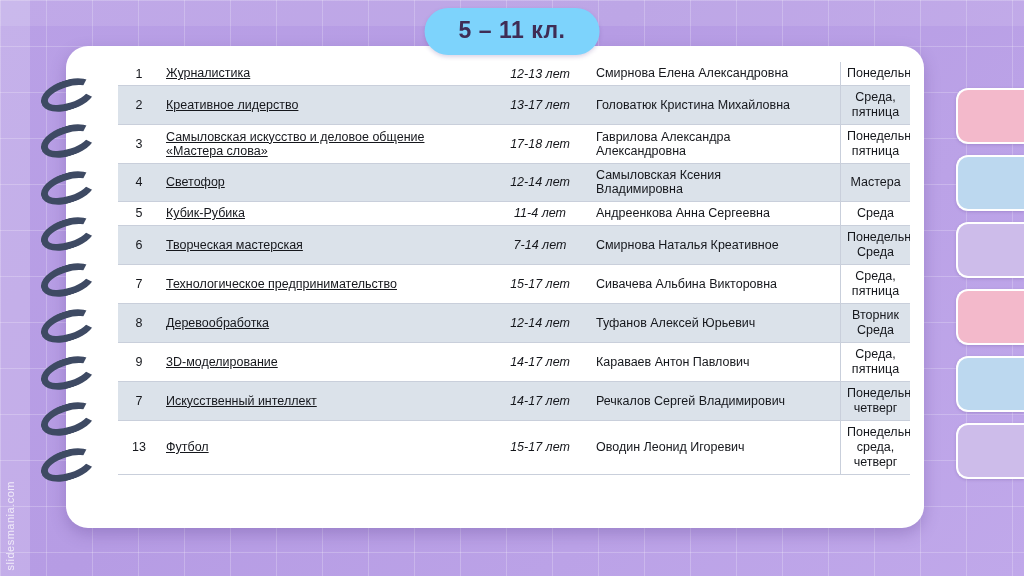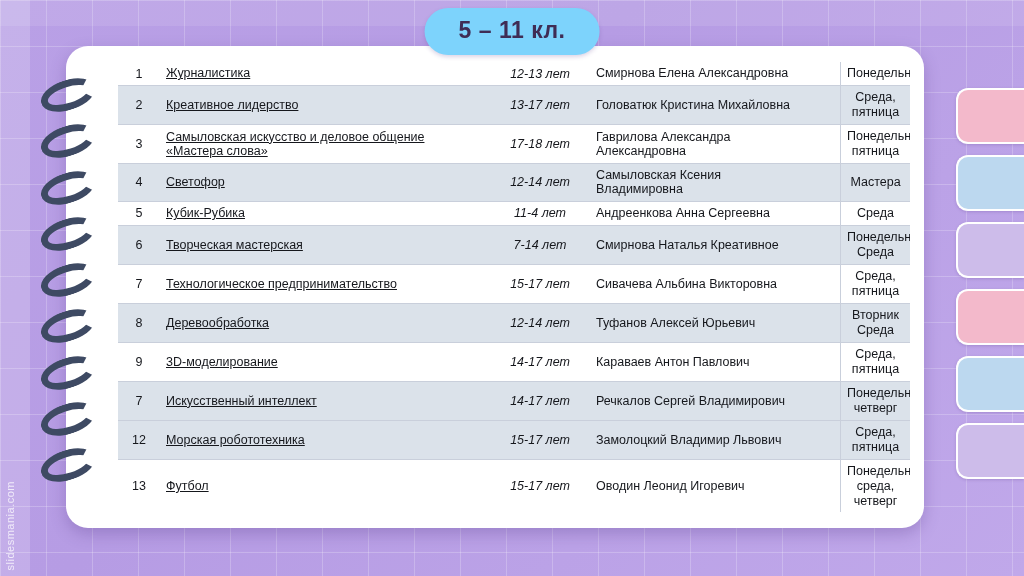--- a/index.html
+++ b/index.html
@@ -267,27 +267,20 @@
             <td class="teacher">Караваев Антон Павлович</td>
             <td class="days">Среда, пятница</td>
           </tr>
           <tr class="even">
             <td class="num">7</td>
             <td class="name">Искусственный интеллект</td>
             <td class="age">14-17 лет</td>
             <td class="teacher">Речкалов Сергей Владимирович</td>
             <td class="days">Понедельник, четверг</td>
           </tr>
-          <tr class="even">
-            <td class="num">12</td>
-            <td class="name">Морская робототехника</td>
-            <td class="age">15-17 лет</td>
-            <td class="teacher">Замолоцкий Владимир Львович</td>
-            <td class="days">Среда, пятница</td>
-          </tr>
           <tr class="odd">
             <td class="num">13</td>
             <td class="name">Футбол</td>
             <td class="age">15-17 лет</td>
             <td class="teacher">Оводин Леонид Игоревич</td>
             <td class="days">Понедельник, среда,
 четверг</td>
           </tr>
         </tbody>
     </table>

